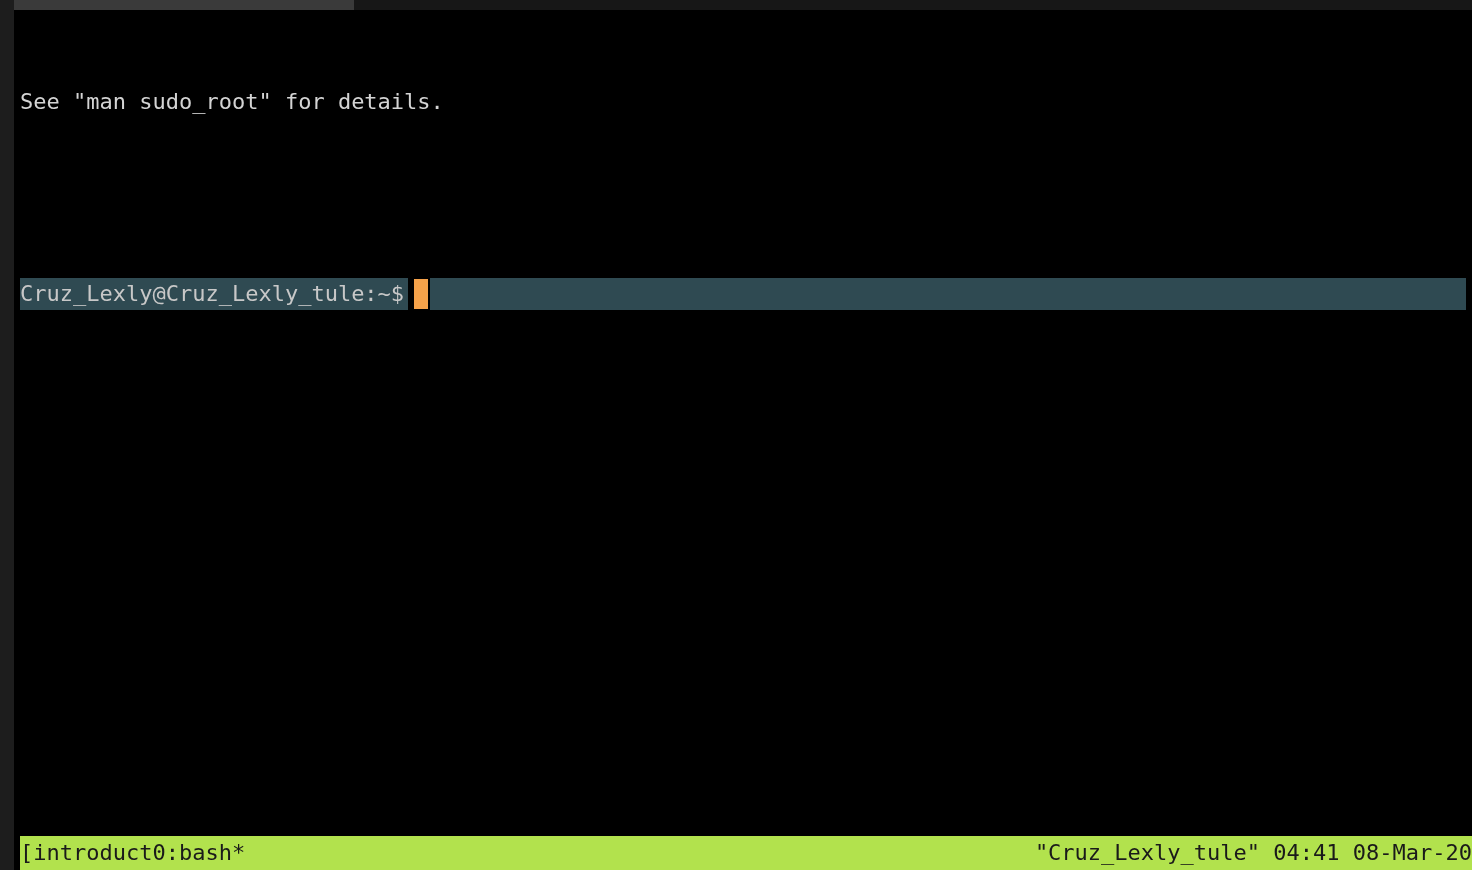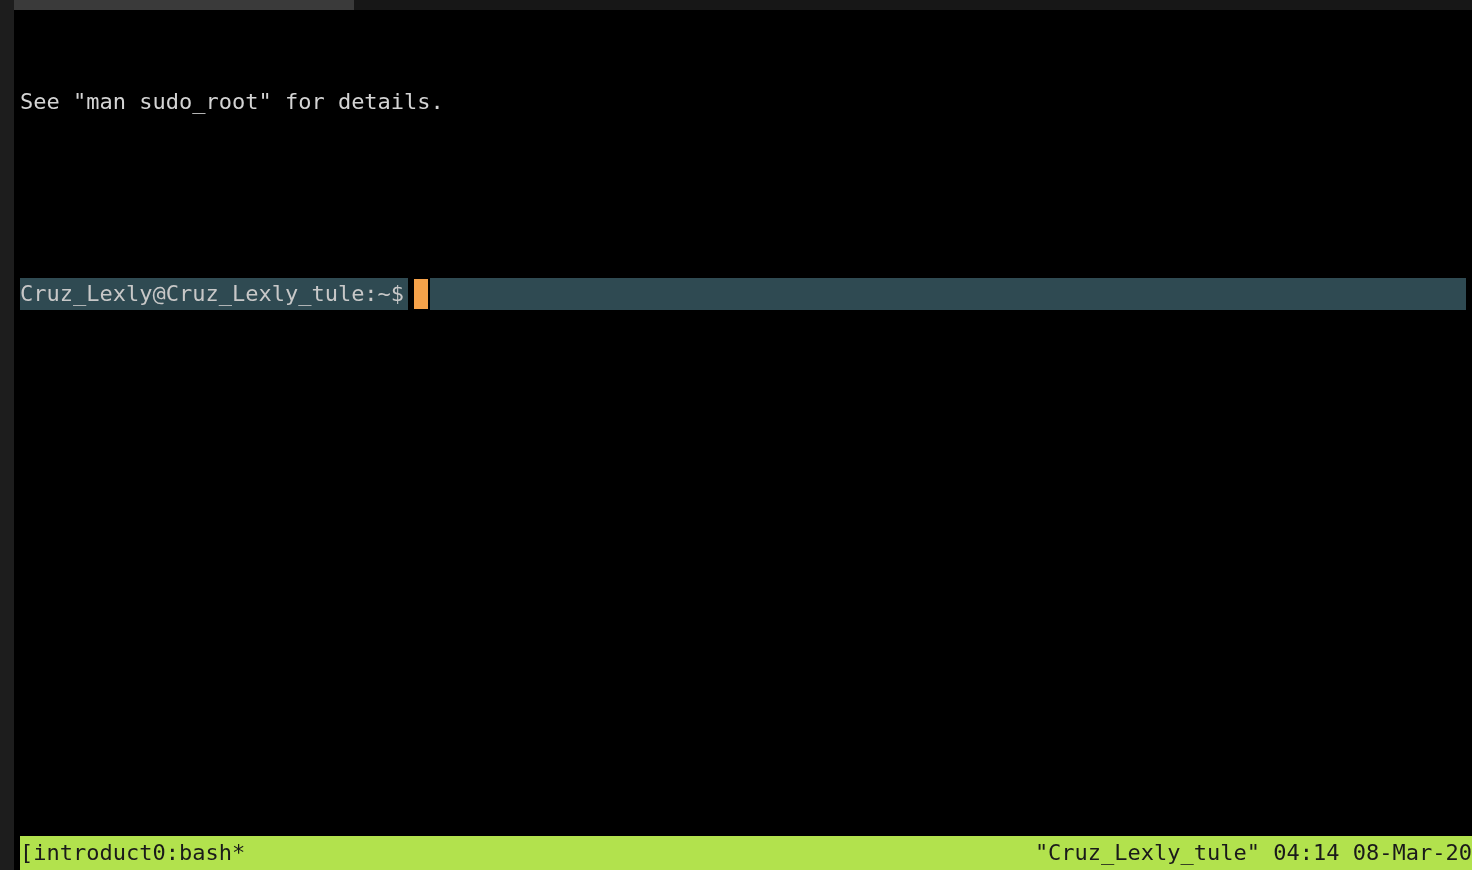--- a/index.html
+++ b/index.html
@@ -127,15 +127,15 @@
     <div class="prompt-row">
       <span class="prompt-text"><span>Cruz_Lexly@Cruz_Lexly_tule:~$</span></span>
       <span class="cursor-block"></span>
       <span class="prompt-gap"></span>
       <span class="prompt-rest"></span>
     </div>
   </div>
 
   <div class="status-bar">
     <span class="status-left">[introduct0:bash*</span>
-    <span class="status-right"><span>"Cruz_Lexly_tule"</span> <span>04:14</span> <span>08-Mar-20</span></span>
+    <span class="status-right"><span>"Cruz_Lexly_tule"</span> <span>04:41</span> <span>08-Mar-20</span></span>
   </div>
 </div>
 
 </body></html>

